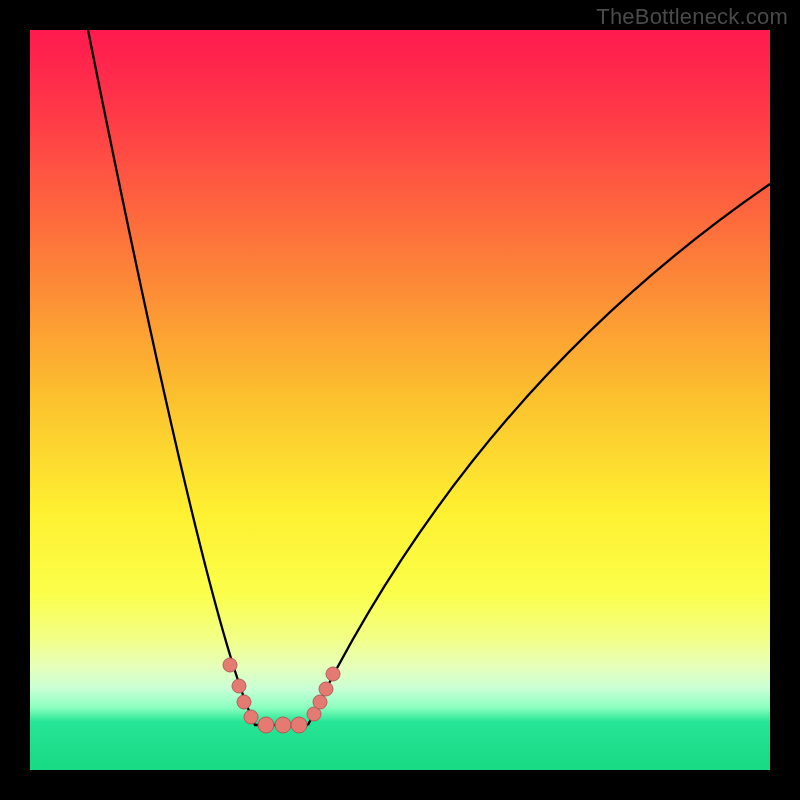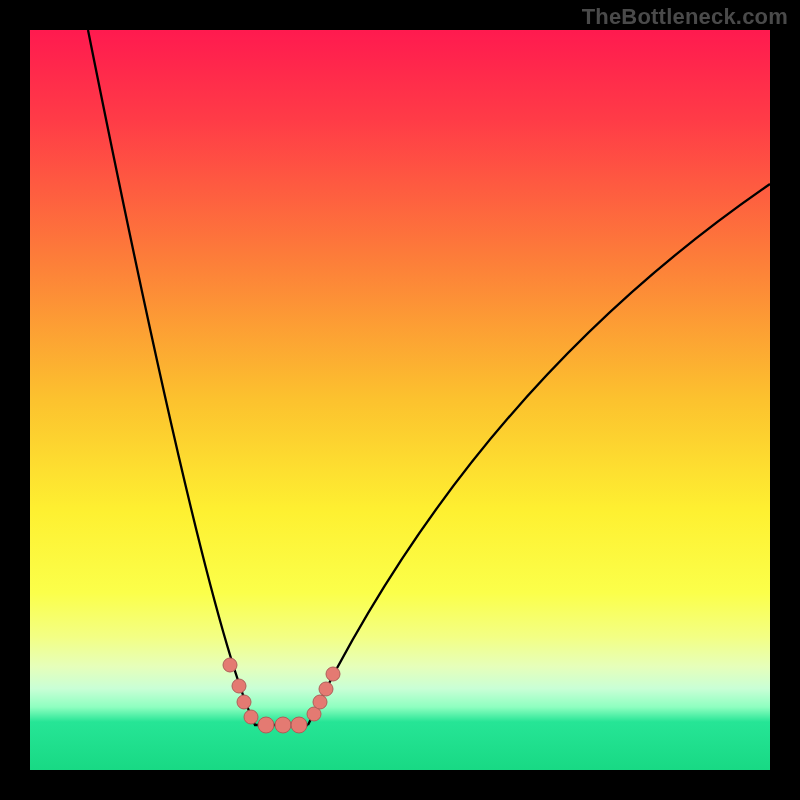--- a/index.html
+++ b/index.html
@@ -26,21 +26,21 @@
     width: 740px;
     height: 740px;
     
   }
   .watermark {
     position: absolute;
     top: 4px;
     right: 12px;
     color: #4a4a4a;
     font-size: 22px;
-    font-weight: 700;
+    font-weight: 400;
     letter-spacing: 0.2px;
   }
   svg.curve-layer {
     position: absolute;
     left: 0;
     top: 0;
     width: 740px;
     height: 740px;
     overflow: visible;
   }

